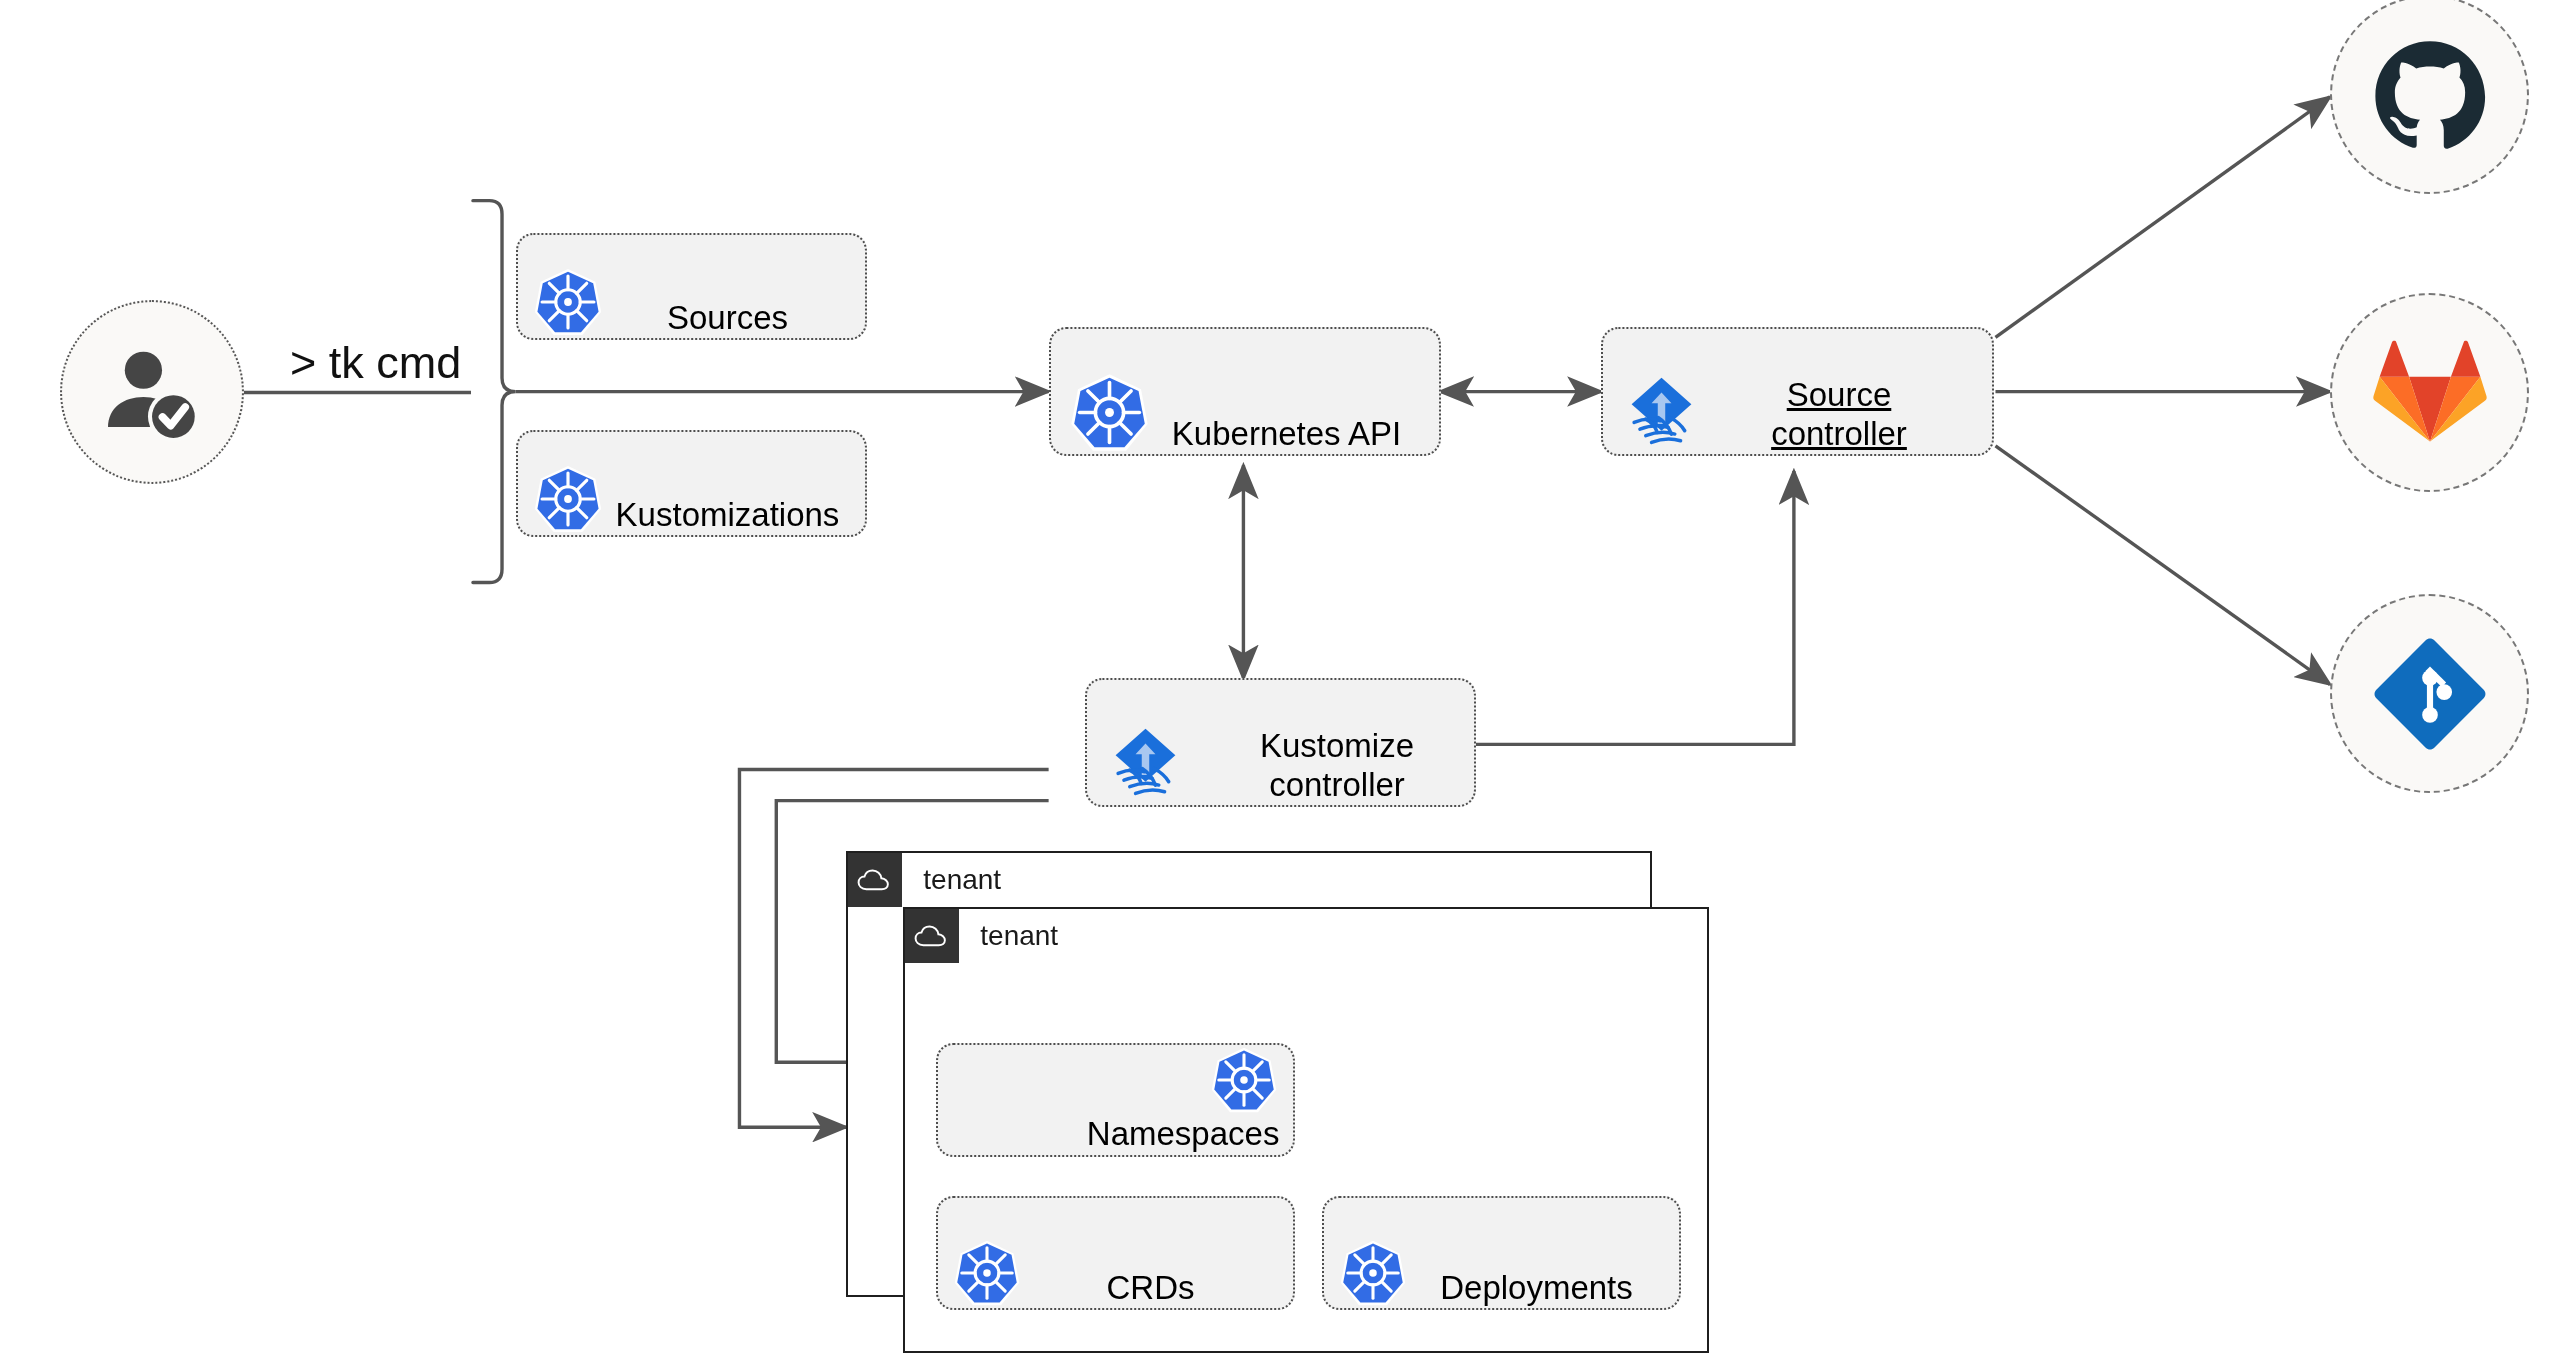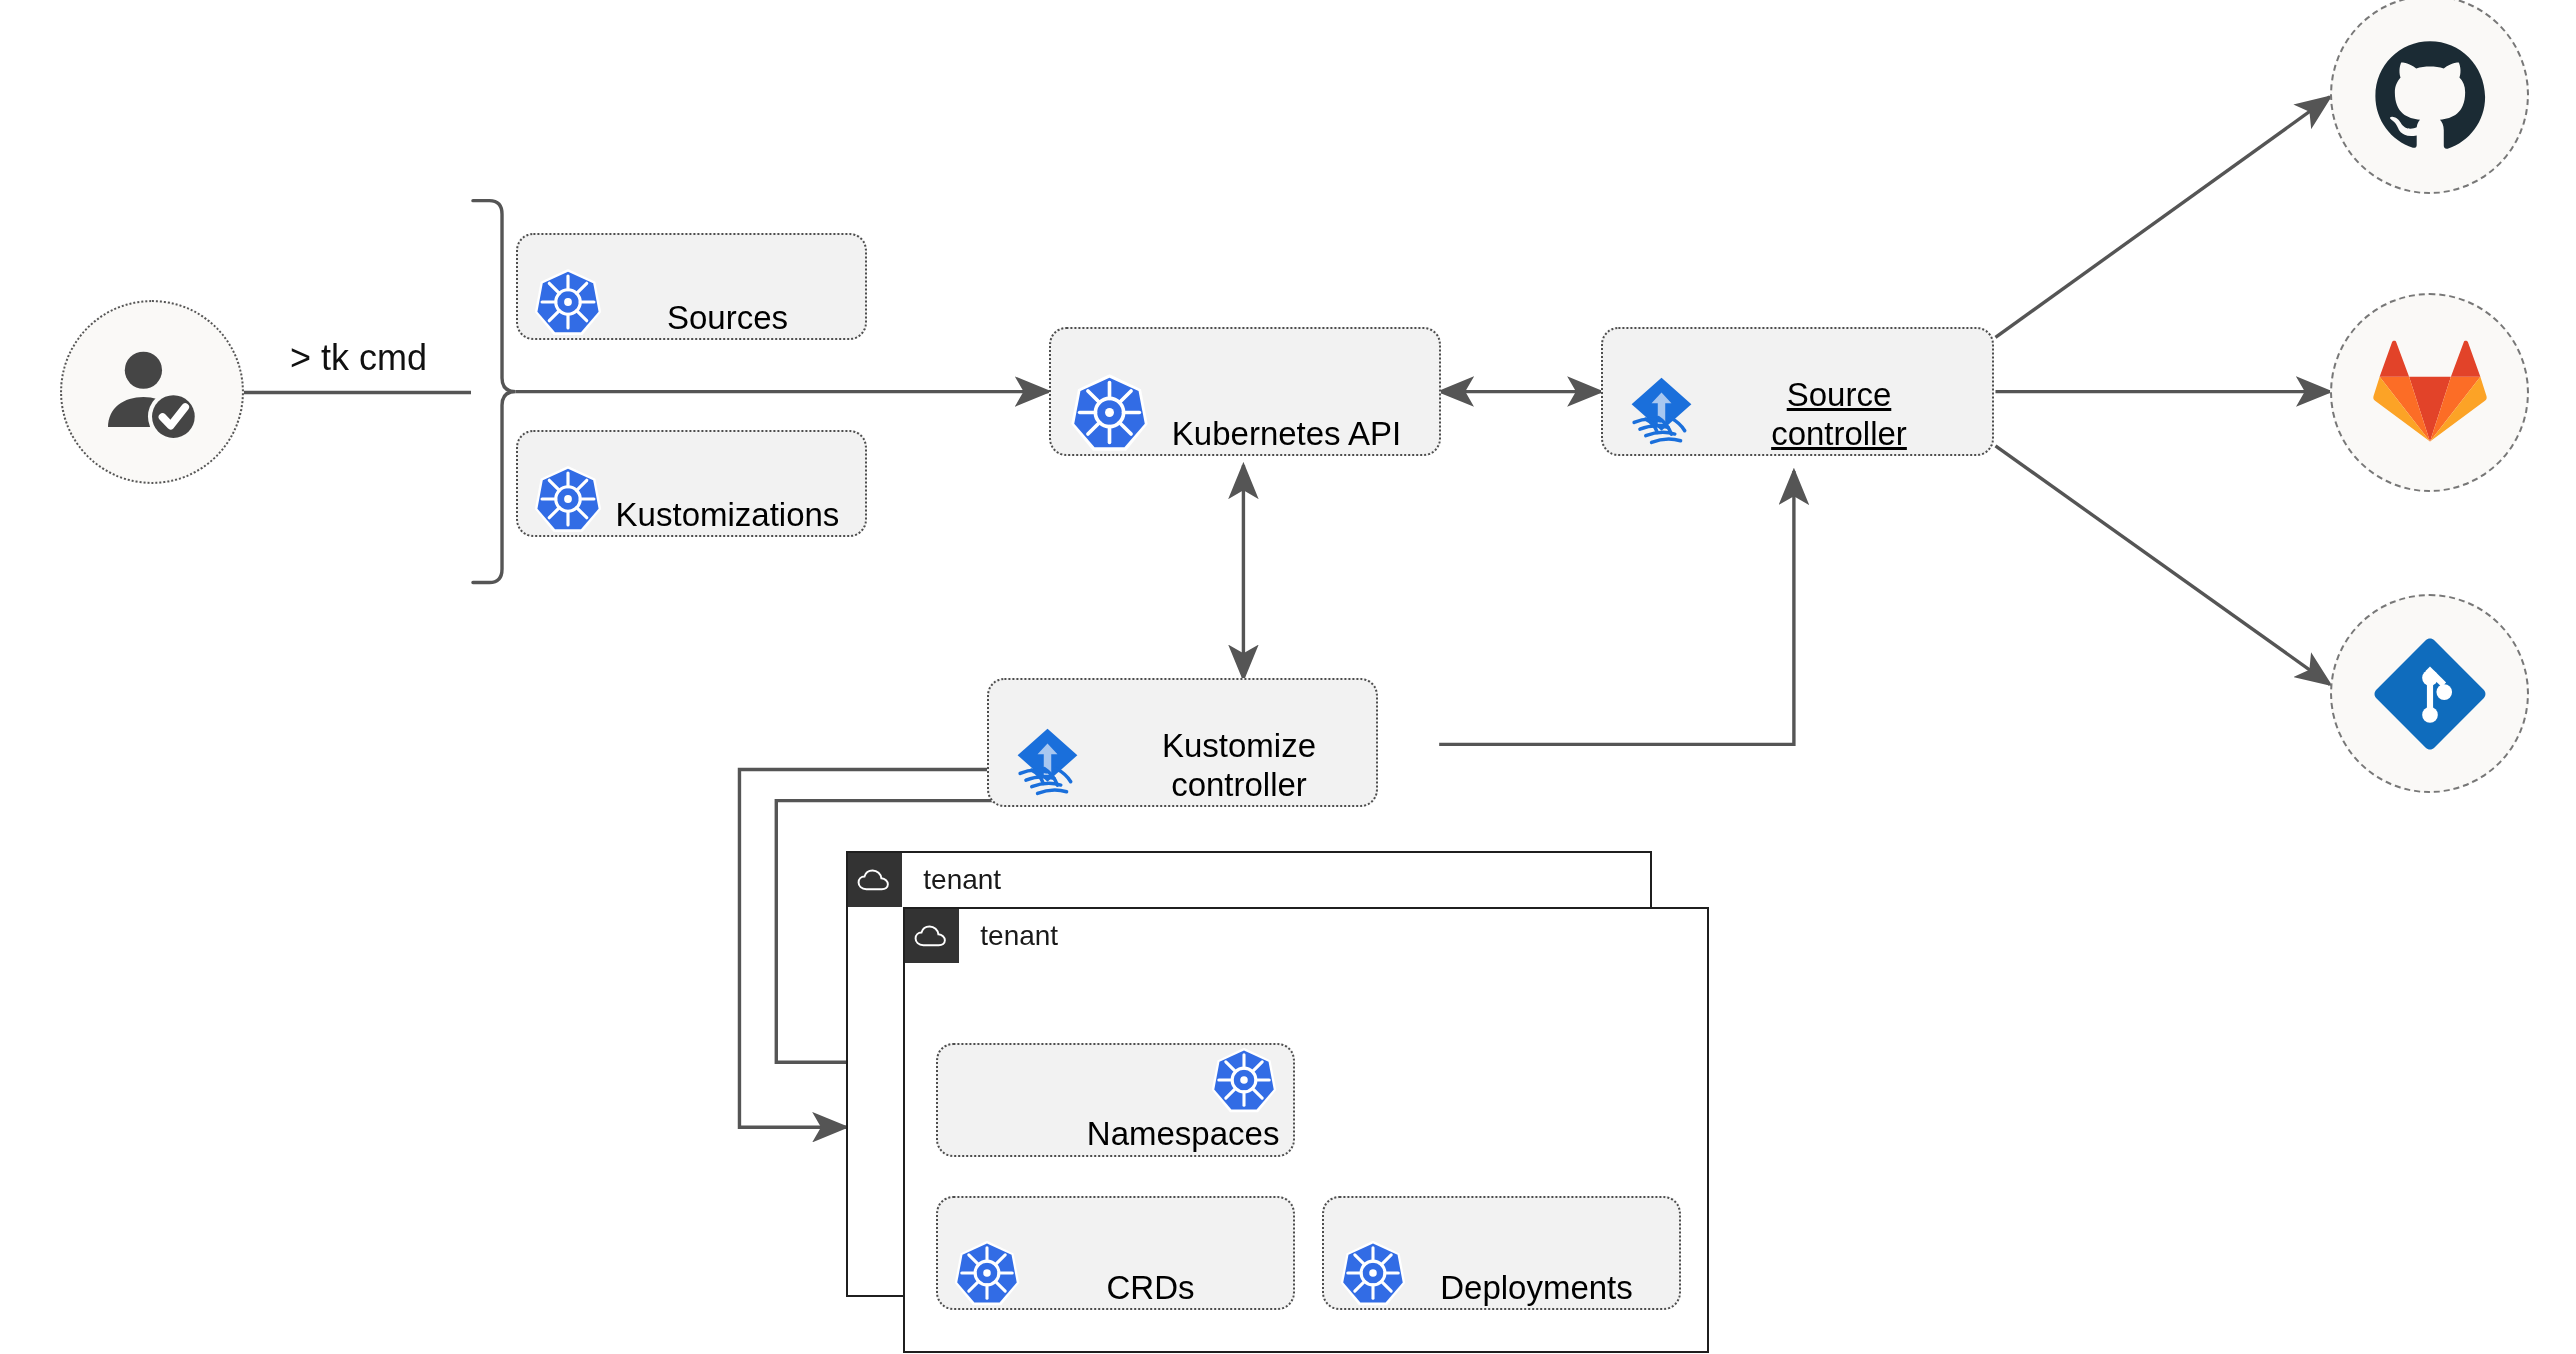--- a/index.html
+++ b/index.html
@@ -48,21 +48,21 @@
     width:54px;height:54px;background:#333;
     display:flex;align-items:center;justify-content:center;
     flex:0 0 auto;
   }
   .tenant .tname{
     font-size:28px;color:#1a1a1a;padding-left:21.3px;white-space:nowrap;
   }
 
   
   .cmdlabel{
-    position:absolute;font-size:36px;color:#111;white-space:nowrap;
+    position:absolute;font-size:45px;color:#111;white-space:nowrap;
   }
 
   svg.overlay{position:absolute;left:0;top:0;width:2576px;height:1355px;pointer-events:none;}
 </style>
 </head>
 <body>
 
 <div id="stage">
 
   <svg class="overlay" viewBox="0 0 2658 1398">
@@ -189,21 +189,21 @@
           <path d="M31 58 Q41 63 45 74"></path>
           <path d="M46 56 Q57 63 62 76"></path>
           <path d="M60 56 Q72 62 78 72"></path>
         </g>
       </svg>
     </span>
     <span class="lbl">Source
 controller</span>
   </div>
 
-  <div class="card" style="left:987px;top:678px;width:391px;height:129px;padding:0 17.4px;gap:30px;">
+  <div class="card" style="left:1085px;top:678px;width:391px;height:129px;padding:0 17.4px;gap:30px;">
     <span class="ico">
       <svg width="83" height="83" viewBox="0 0 100 100">
         <path d="M50 8 L86 40 L50 72 L14 40 Z" fill="#1A6FDB"></path>
         <path d="M50 26 L62 39 L54.5 39 L54.5 64 L45.5 64 L45.5 39 L38 39 Z" fill="#A8C7F0"></path>
         <g fill="none" stroke="#1A6FDB" stroke-width="4.2" stroke-linecap="round">
           <path d="M17 62 Q33 55 49 60"></path>
           <path d="M24 70 Q42 63 58 68"></path>
           <path d="M31 78 Q49 71 66 76"></path>
           <path d="M38 86 Q56 79 73 84"></path>
           <path d="M31 58 Q41 63 45 74"></path>

